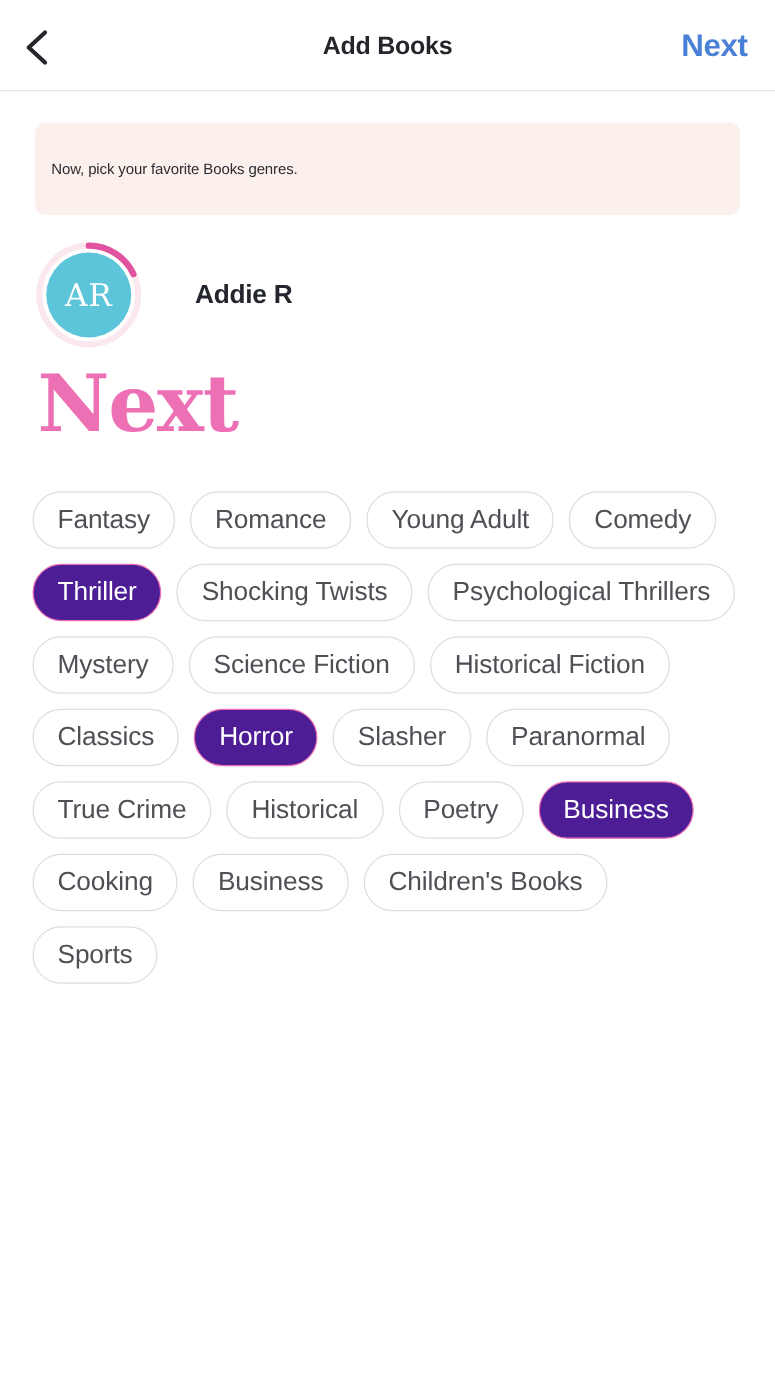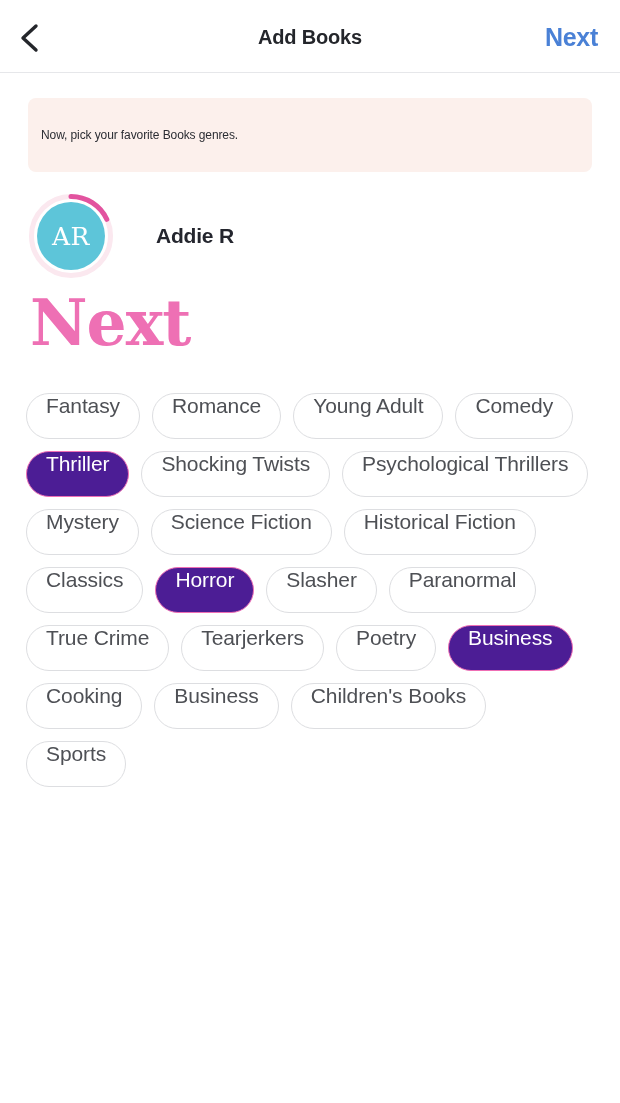--- a/index.html
+++ b/index.html
@@ -141,20 +141,21 @@
     align-content: flex-start;
   }
   .chip {
     height: 46px;
     border-radius: 23px;
     border: 1px solid #dddee1;
     background: #ffffff;
     color: #4e5055;
     font-size: 21px;
     display: inline-flex;
+    align-items: center;
     padding: 0 19px;
     box-sizing: border-box;
     cursor: pointer;
     white-space: nowrap;
     letter-spacing: -0.1px;
   }
   .chip.selected {
     background: #4c1d95;
     border-color: #ef6fb5;
     color: #ffffff;
@@ -234,21 +235,21 @@
     <div class="chip">
       <span>Slasher</span>
     </div>
     <div class="chip">
       <span>Paranormal</span>
     </div>
     <div class="chip">
       <span>True Crime</span>
     </div>
     <div class="chip">
-      <span>Tearjerkers</span>
+      <span>Historical</span>
     </div>
     <div class="chip">
       <span>Poetry</span>
     </div>
     <div class="chip selected">
       <span>Business</span>
     </div>
     <div class="chip">
       <span>Cooking</span>
     </div>

